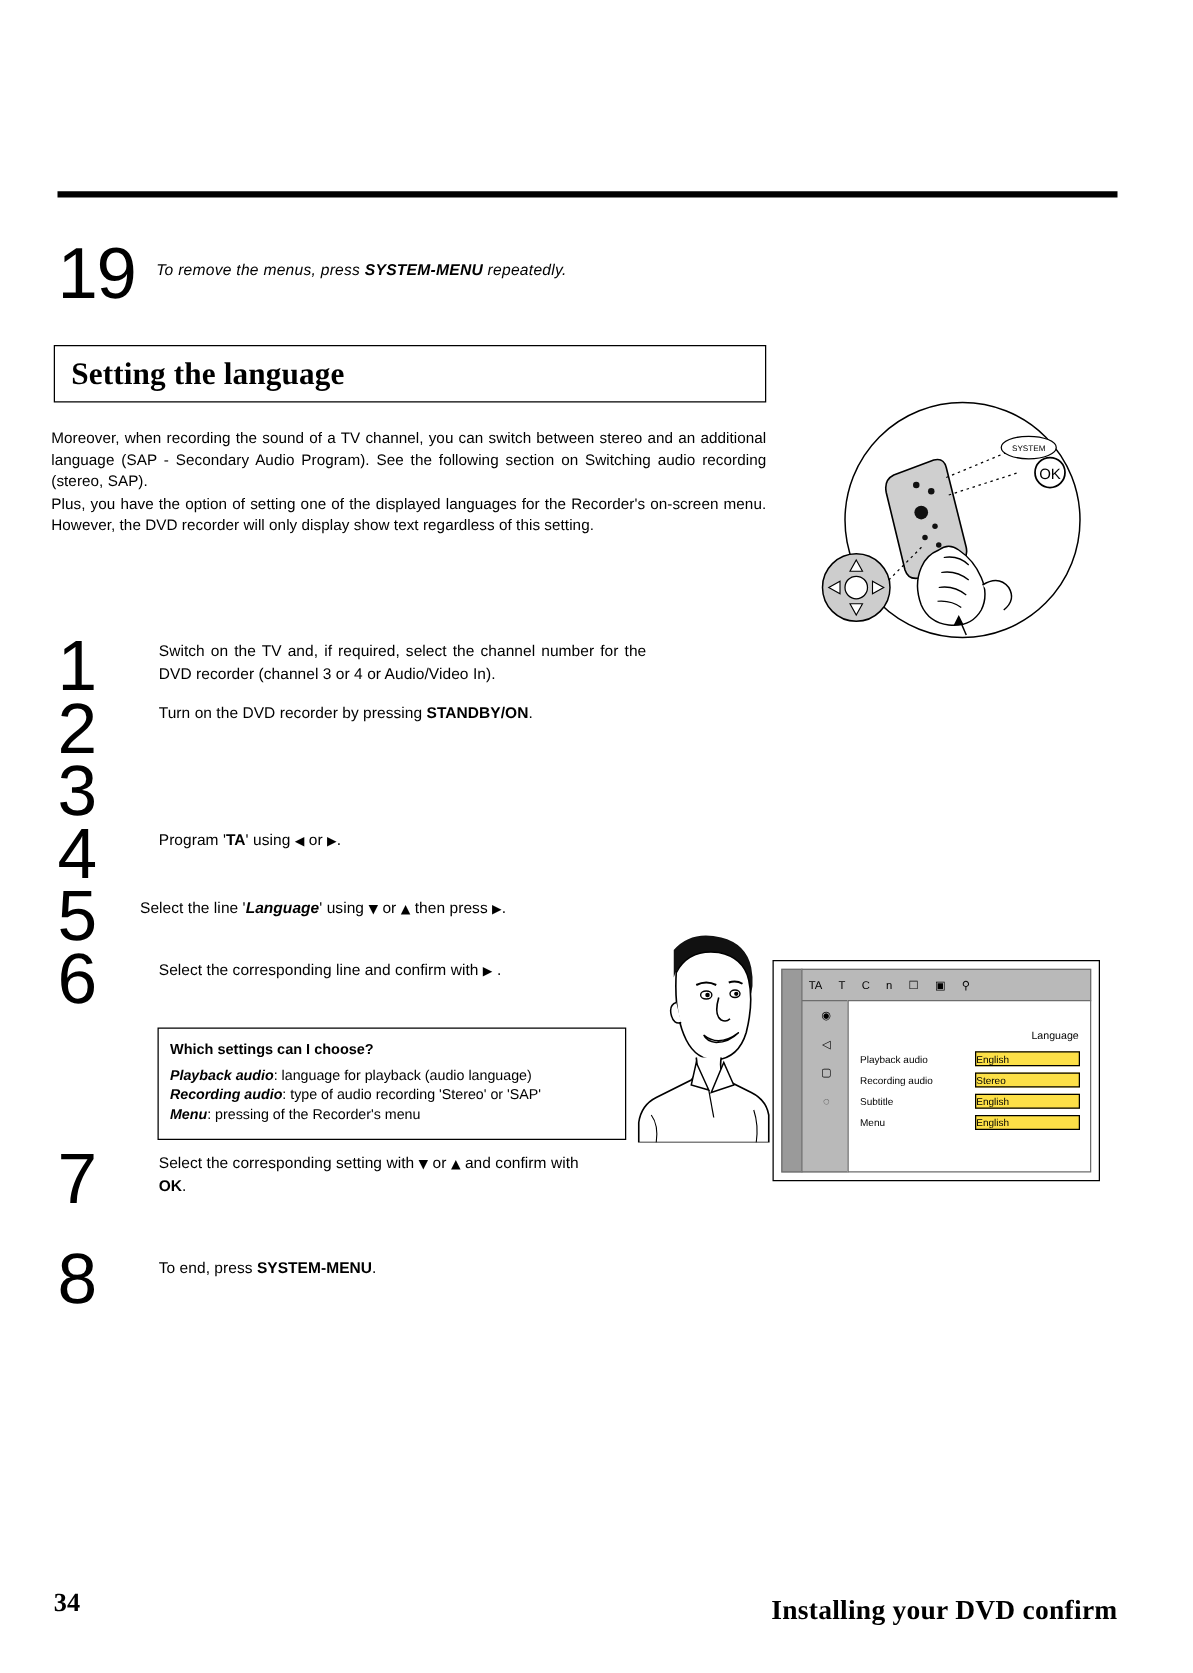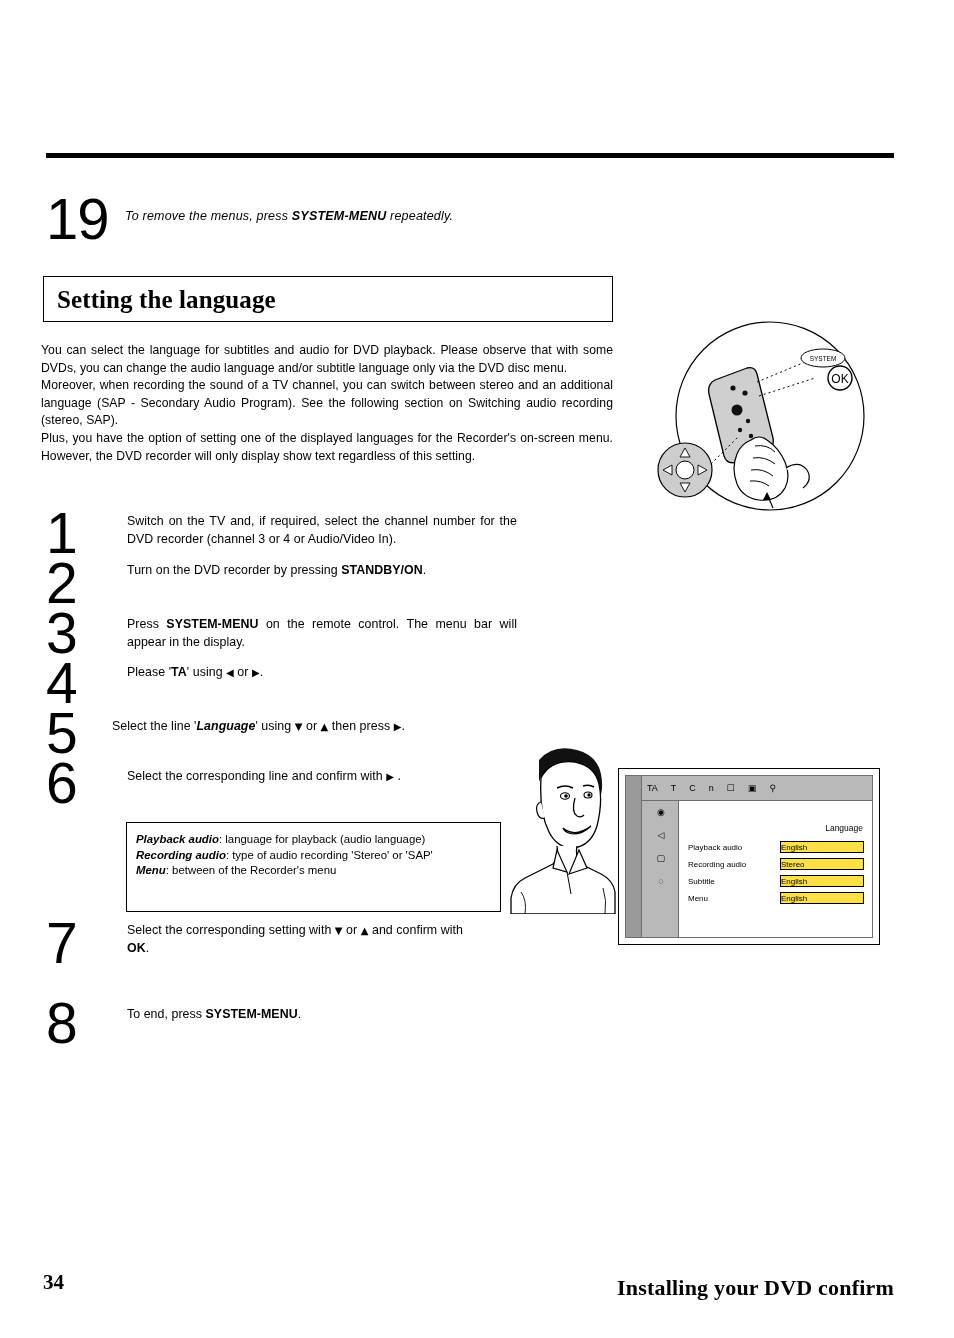--- a/index.html
+++ b/index.html
@@ -312,68 +312,65 @@
   <div class="step10-num">19</div>
   <div class="step10-text">
     <span>To remove the menus, press </span><b>SYSTEM-MENU</b><span> repeatedly.</span>
   </div>
 
   <div class="title-box">
     <h1>Setting the language</h1>
   </div>
 
   <div class="intro">
-    <p>You can select the language for subtitles and audio for DVD playback. Please observe that with some DVDs, you can change the audio language and/or subtitle language only via the DVD disc menu.</p>
     <p>Moreover, when recording the sound of a TV channel, you can switch between stereo and an additional language (SAP - Secondary Audio Program). See the following section on Switching audio recording (stereo, SAP).</p>
     <p>Plus, you have the option of setting one of the displayed languages for the Recorder's on-screen menu. However, the DVD recorder will only display show text regardless of this setting.</p>
   </div>
 
   <div class="n1 big-num">1</div>
   <div class="n2 big-num">2</div>
   <div class="n3 big-num">3</div>
   <div class="n4 big-num">4</div>
   <div class="n5 big-num">5</div>
   <div class="n6 big-num">6</div>
   <div class="n7 big-num">7</div>
   <div class="n8 big-num">8</div>
 
   <div class="step-text s1">Switch on the TV and, if required, select the channel number for the DVD recorder (channel 3 or 4 or Audio/Video In).</div>
 
   <div class="step-text s2">
     <span>Turn on the DVD recorder by pressing </span><span class="b">STANDBY/ON</span><span>.</span>
   </div>
 
-  <div class="step-text s3">
-    <span>Press </span><span class="b">SYSTEM-MENU</span><span> on the remote control. The menu bar will appear in the display.</span>
-  </div>
 
   <div class="step-text s4">
-    <span>Please '</span><span class="b">TA</span><span>' using </span><span class="arrow">◀</span><span> or </span><span class="arrow">▶</span><span>.</span>
+    <span>Program '</span><span class="b">TA</span><span>' using </span><span class="arrow">◀</span><span> or </span><span class="arrow">▶</span><span>.</span>
   </div>
 
   <div class="step-text s5">
     <span>Select the line '</span><span class="bi">Language</span><span>' using </span><span class="arrow">▼</span><span> or </span><span class="arrow">▲</span><span> then press </span><span class="arrow">▶</span><span>.</span>
   </div>
 
   <div class="step-text s6">
     <span>Select the corresponding line and confirm with</span><span>&nbsp;</span><span class="arrow">▶</span><span>&nbsp;.</span>
   </div>
 
   <div class="step-text s7">
     <span>Select the corresponding setting with </span><span class="arrow">▼</span><span> or </span><span class="arrow">▲</span><span> and confirm with </span><br><span class="b">OK</span><span>.</span>
   </div>
 
   <div class="step-text s8">
     <span>To end, press </span><span class="b">SYSTEM-MENU</span><span>.</span>
   </div>
 
   <div class="tip-box">
+    <div class="hdr">Which settings can I choose?</div>
     <div class="row"><span class="bi">Playback audio</span><span>: language for playback (audio language)</span></div>
     <div class="row"><span class="bi">Recording audio</span><span>: type of audio recording 'Stereo' or 'SAP'</span></div>
-    <div class="row"><span class="bi">Menu</span><span>: between of the Recorder's menu</span></div>
+    <div class="row"><span class="bi">Menu</span><span>: pressing of the Recorder's menu</span></div>
   </div>
   <div class="tip-label">Tip</div>
 
   <div class="illus-remote">
     <svg width="230" height="200" viewBox="0 0 230 200">
       <circle cx="115" cy="98" r="94" fill="none" stroke="#000" stroke-width="1.2"></circle>
 
       <path d="M60 62 L92 50 Q100 48 102 56 L118 120 Q120 130 110 134 L82 144 Q72 147 69 138 L54 76 Q52 66 60 62 Z" fill="#cfcfcf" stroke="#000" stroke-width="1.3"></path>
 
       <circle cx="78" cy="70" r="2.6" fill="#111"></circle>

